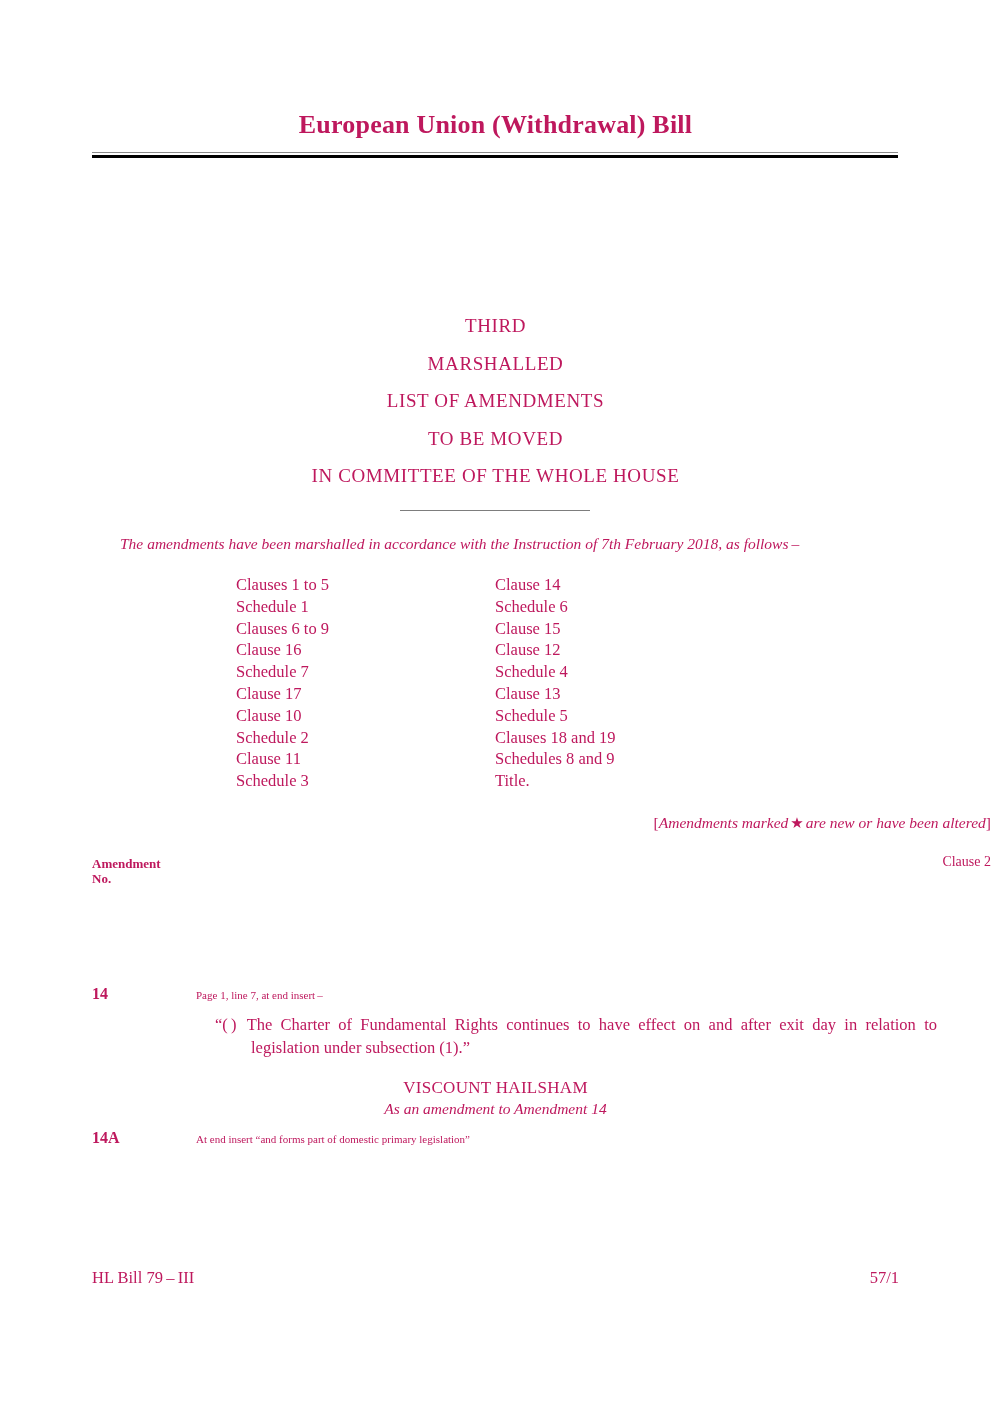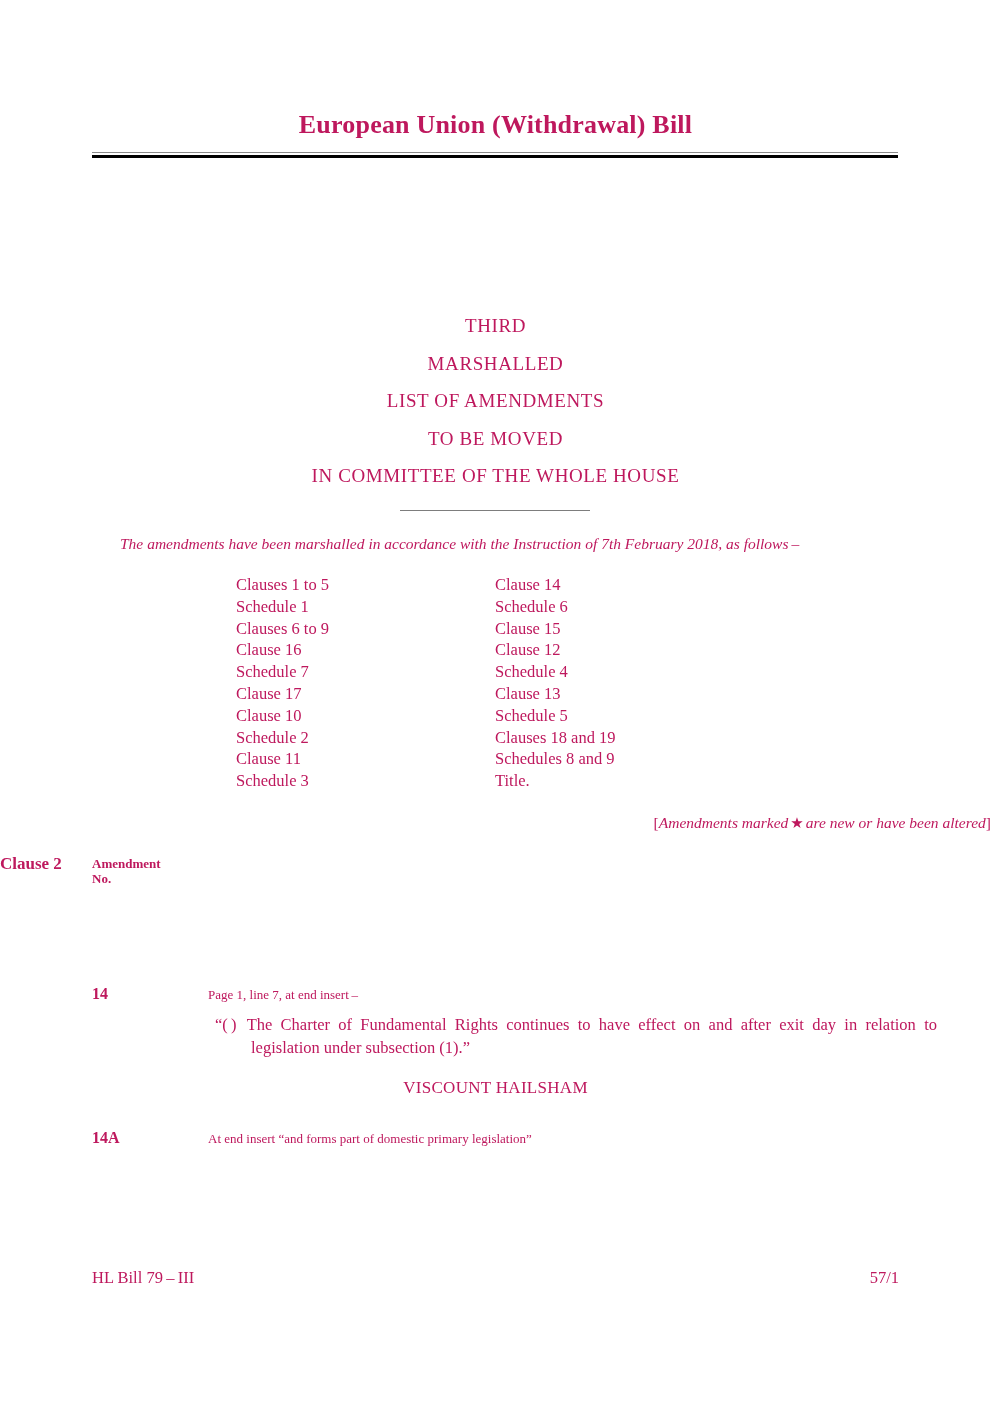--- a/index.html
+++ b/index.html
@@ -128,23 +128,23 @@
     font-weight: bold;
     line-height: 15px;
   }
 
   
   .clause-heading {
     position: absolute;
     top: 850px;
     left: 0;
     width: 991px;
-    text-align: left;
-    font-size: 17px;
-    font-weight: bold;
+    text-align: right;
+    font-size: 14px;
+    font-weight: normal;
   }
 
   
   .sponsors {
     position: absolute;
     left: 0;
     width: 991px;
     text-align: center;
   }
   .sponsors div {
@@ -167,22 +167,22 @@
 
   
   .amend-num {
     position: absolute;
     left: 92px;
     font-size: 16px;
     font-weight: bold;
   }
   .amend-body {
     position: absolute;
-    left: 208px;
-    font-size: 13px;
+    left: 196px;
+    font-size: 11px;
     line-height: 22px;
   }
 
   .amend-14-num  { top: 981px; }
   .amend-14-body { top: 980px; }
 
   .quoted-insert {
     position: absolute;
     top: 1010px;
     left: 215px;
@@ -281,20 +281,21 @@
   <div class="amend-body amend-14-body">Page 1, line 7, at end insert –</div>
 
   <div class="quoted-insert">
     <span class="qmark">“( )</span><span class="qspace"></span><span>The Charter of Fundamental Rights continues to have effect on and after exit day in relation to legislation under subsection (1).”</span>
   </div>
 
   <div class="sponsors sponsors-2">
     <div>VISCOUNT HAILSHAM</div>
   </div>
 
+  <div class="sub-note sub-note-1">As an amendment to Amendment 14</div>
 
   <div class="amend-num amend-14a-num">14A</div>
   <div class="amend-body amend-14a-body">At end insert “and forms part of domestic primary legislation”</div>
 
   <div class="footer-left">HL Bill 79 – III</div>
   <div class="footer-right">57/1</div>
 
 </div>
 
 </body></html>

